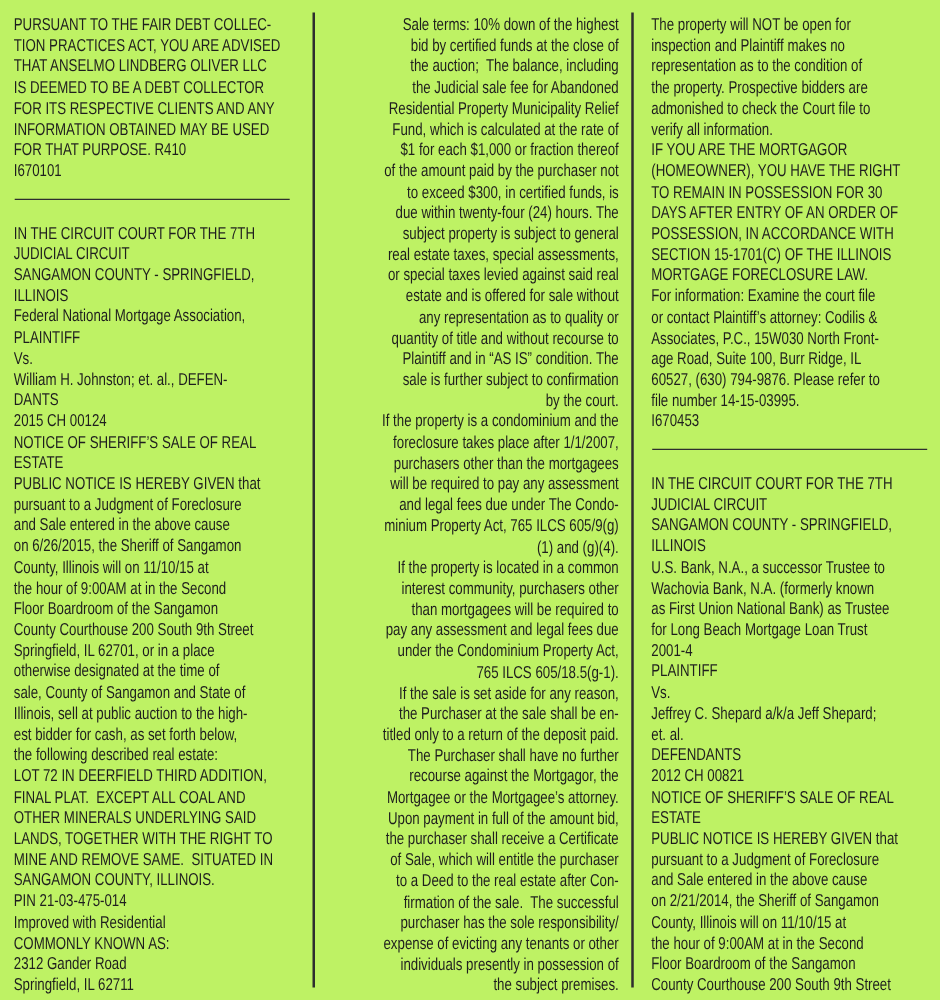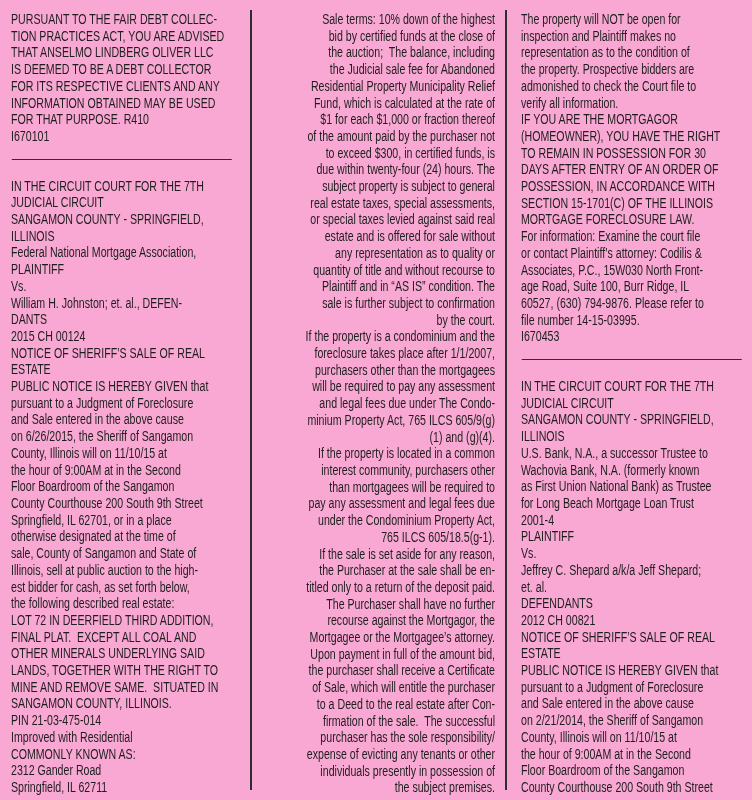--- a/index.html
+++ b/index.html
@@ -12,21 +12,21 @@
     height: 800px;
     overflow: hidden;
     font-family: "Liberation Sans", "DejaVu Sans", sans-serif;
     color: #1e1e1e;
   }
   .page {
     position: relative;
     display: flex;
     width: 752px;
     height: 800px;
-    background: #f9a8d4;
+    background: #bef264;
   }
   .col {
     box-sizing: border-box;
     overflow: hidden;
   }
   .col-1 { width: 250px; padding: 12px 12px 0 11px; }
   .col-2 { width: 253px; padding: 12px 10px 0 18px; text-align: right; }
   .col-3 { width: 245px; padding: 12px 4px 16px 14px; }
   .vrule {
     width: 2px;

